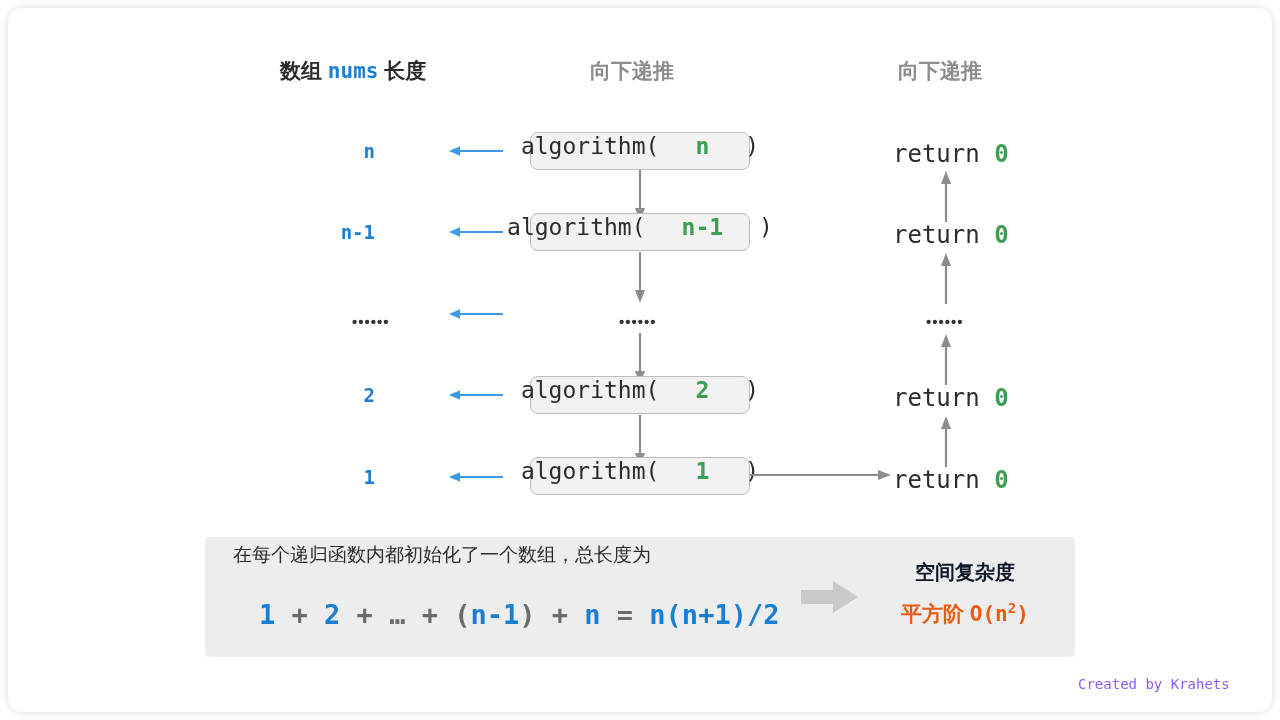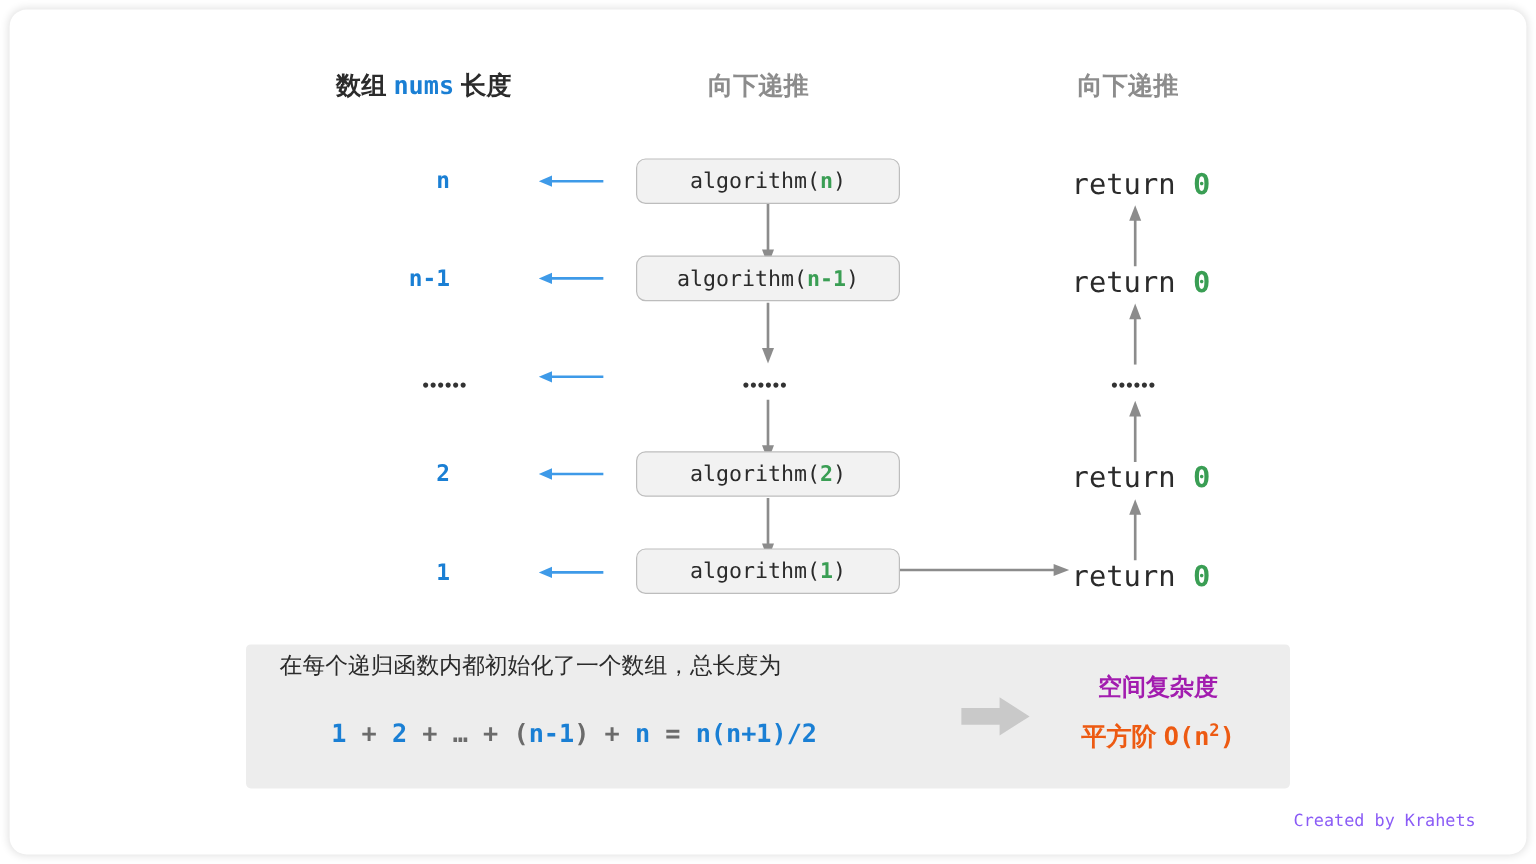--- a/index.html
+++ b/index.html
@@ -79,26 +79,26 @@
   .abox {
     position: absolute;
     left: 530px;
     width: 220px;
     height: 38px;
     box-sizing: border-box;
     background: #f2f2f2;
     border: 1px solid #bdbdbd;
     border-radius: 8px;
     display: flex;
-    align-items: center;
     justify-content: center;
     font-family: "DejaVu Sans Mono", "Liberation Mono", monospace;
-    font-size: 18px;
+    font-size: 23px;
     color: #2b2b2b;
     white-space: nowrap;
+    gap: 36px;
   }
   .abox .green { font-weight: bold; }
 
   
   .darrow {
     position: absolute;
     left: 633px;
     width: 14px;
     height: 52px;
   }
@@ -156,44 +156,43 @@
     top: 5px;
     font-size: 19px;
     color: #2b2b2b;
     white-space: nowrap;
   }
   .sum-formula {
     position: absolute;
     left: 54px;
     top: 62px;
     font-family: "DejaVu Sans Mono", "Liberation Mono", monospace;
-    font-size: 21px;
-    font-weight: bold;
-    white-space: nowrap;
-    margin-left: 17px;
+    font-size: 27px;
+    font-weight: bold;
+    white-space: nowrap;
   }
   .sum-formula .op { color: #6b6b6b; font-weight: bold; }
   .blockarrow {
     position: absolute;
     left: 596px;
     top: 42px;
     width: 58px;
     height: 36px;
   }
   .sum-right {
     position: absolute;
     left: 670px;
     top: 22px;
     width: 180px;
     text-align: center;
   }
   .sum-right .t1 {
     font-size: 20px;
     font-weight: bold;
-    color: #a21caf;
+    color: #0f172a;
     white-space: nowrap;
   }
   .sum-right .t2 {
     margin-top: 14px;
     font-size: 21px;
     font-weight: bold;
     color: #ed5a12;
     white-space: nowrap;
   }
   .sum-right .t2 .mono { font-family: "DejaVu Sans Mono","Liberation Mono",monospace; }

